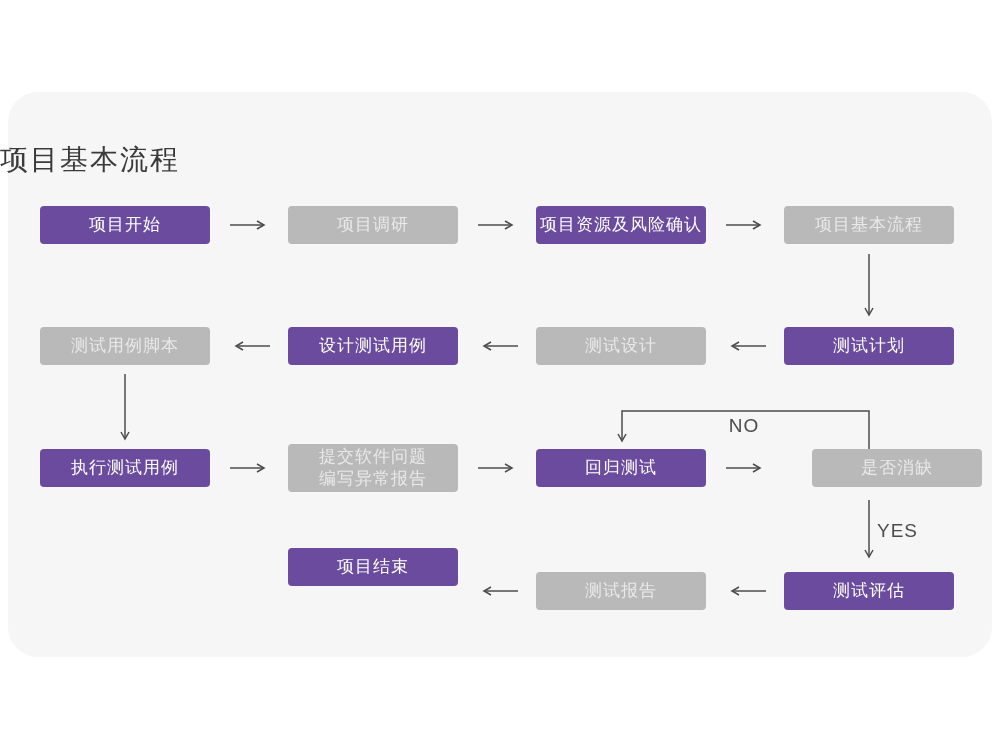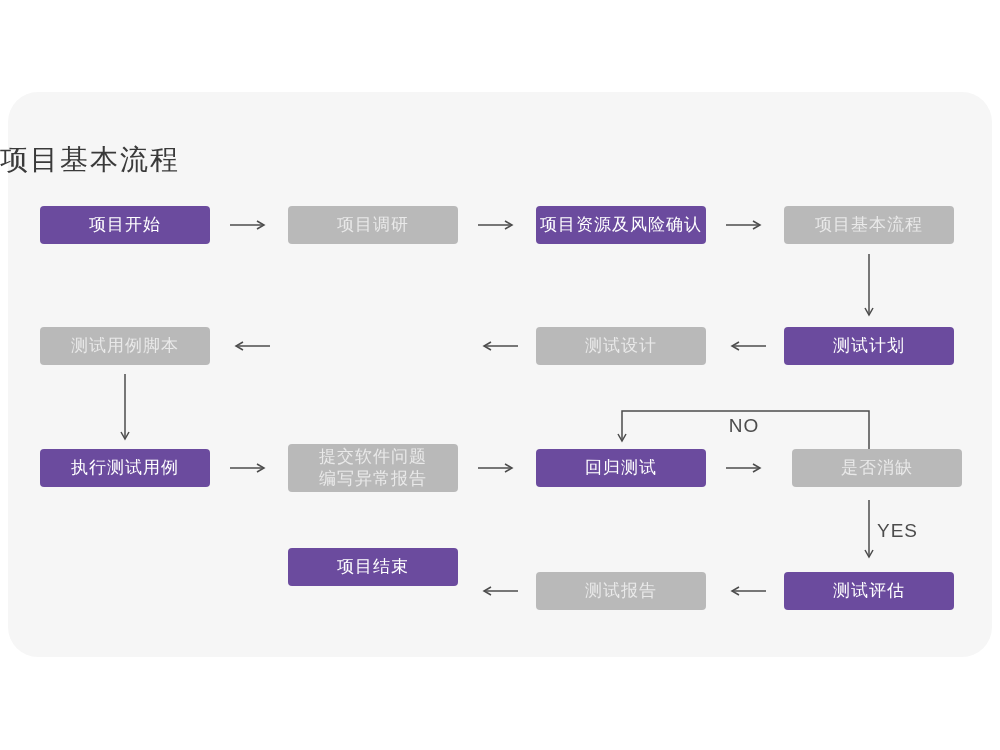--- a/index.html
+++ b/index.html
@@ -10,41 +10,42 @@
   .title{position:absolute;left:0;top:141px;width:1000px;
          font-size:28px;font-weight:500;letter-spacing:2px;color:var(--title-color,#3a3a3a);}
   .node{position:absolute;width:170px;height:38px;display:flex;align-items:center;justify-content:center;
         border-radius:4px;font-size:17px;font-weight:500;letter-spacing:1px;
         white-space:pre-line;text-align:center;line-height:1.32;}
   .node.purple{background:var(--purple,#6b4b9e);color:var(--text-on-purple,#ffffff);}
   .node.gray{background:var(--gray,#b9b9b9);color:var(--text-on-gray,#e9e9e9);}
   
   .p-r1c1{left:40px;top:206px}.p-r1c2{left:288px;top:206px}.p-r1c3{left:536px;top:206px}.p-r1c4{left:784px;top:206px}
   .p-r2c1{left:40px;top:327px}.p-r2c2{left:288px;top:327px}.p-r2c3{left:536px;top:327px}.p-r2c4{left:784px;top:327px}
-  .p-r3c1{left:40px;top:449px}.p-r3c2{left:288px;top:444px;height:48px}.p-r3c3{left:536px;top:449px}.p-r3c4{left:792px;top:449px}
+  .p-r3c1{left:40px;top:449px}.p-r3c2{left:288px;top:444px;height:48px}.p-r3c3{left:536px;top:449px}.p-r3c4{left:812px;top:449px}
   .p-r4c2{left:288px;top:548px}.p-r4c3{left:536px;top:572px}.p-r4c4{left:784px;top:572px}
   .arrows{position:absolute;left:0;top:0;width:1000px;height:750px;pointer-events:none;}
   .arrows line,.arrows path{stroke:var(--arrow,#4c4c4c);stroke-width:1.5;fill:none;}
   .edge-label{position:absolute;font-size:19px;color:var(--arrow,#4c4c4c);letter-spacing:1px;}
   .edge-label.no{left:694px;top:415px;width:100px;text-align:center;}
   .edge-label.yes{left:877px;top:520px;}
 </style>
 </head>
 <body>
 
 <div class="page">
   <div class="card"></div>
   <div class="title">项目基本流程</div>
 
   <div class="node p-r1c1 purple">项目开始</div>
   <div class="node p-r1c2 gray">项目调研</div>
   <div class="node p-r1c3 purple">项目资源及风险确认</div>
   <div class="node p-r1c4 gray">项目基本流程</div>
 
   <div class="node p-r2c1 gray">测试用例脚本</div>
+  <div class="node p-r2c2 purple">设计测试用例</div>
   <div class="node p-r2c3 gray">测试设计</div>
   <div class="node p-r2c4 purple">测试计划</div>
 
   <div class="node p-r3c1 purple">执行测试用例</div>
   <div class="node p-r3c2 gray">提交软件问题
 编写异常报告</div>
   <div class="node p-r3c3 purple">回归测试</div>
   <div class="node p-r3c4 gray">是否消缺</div>
 
   <div class="node p-r4c2 purple">项目结束</div>

